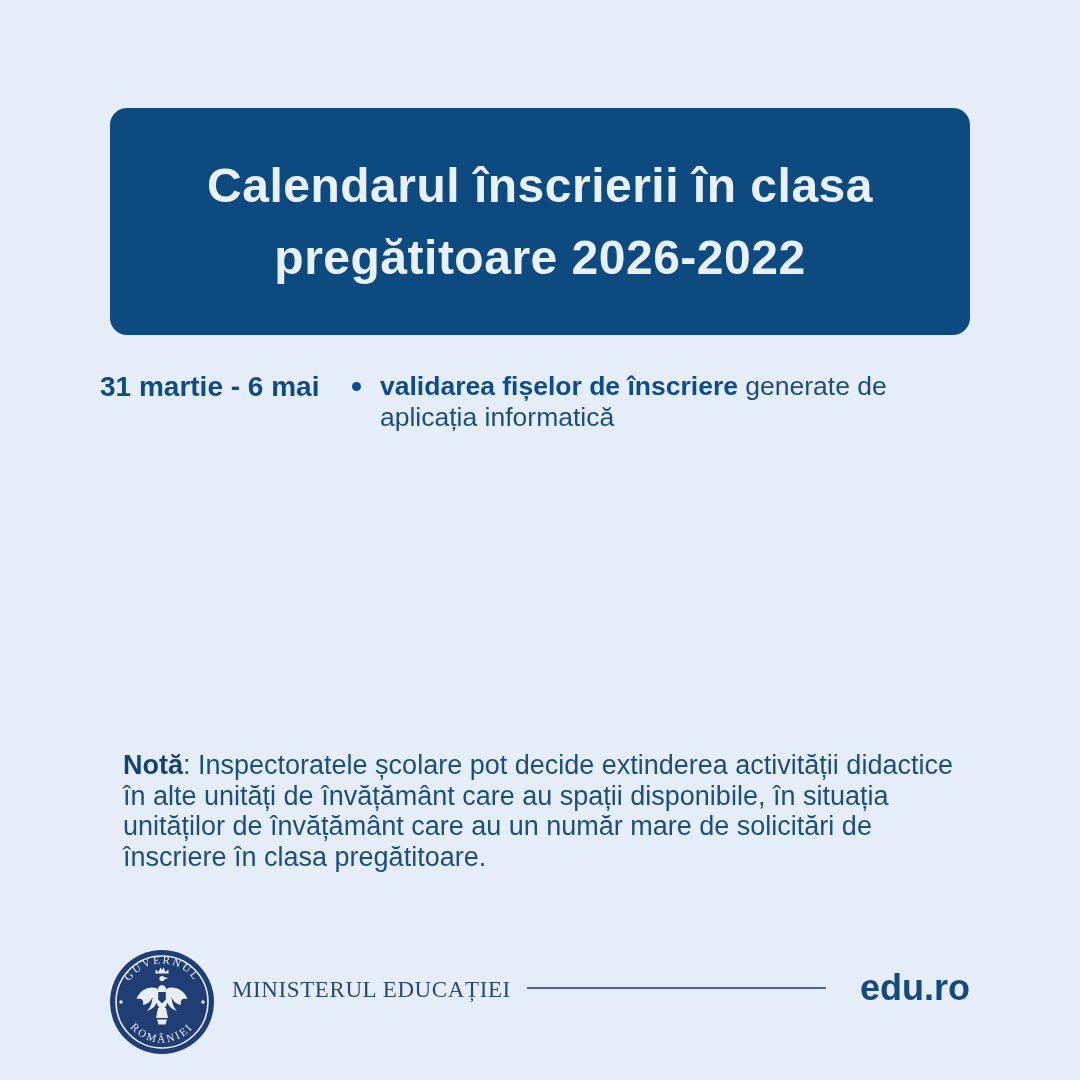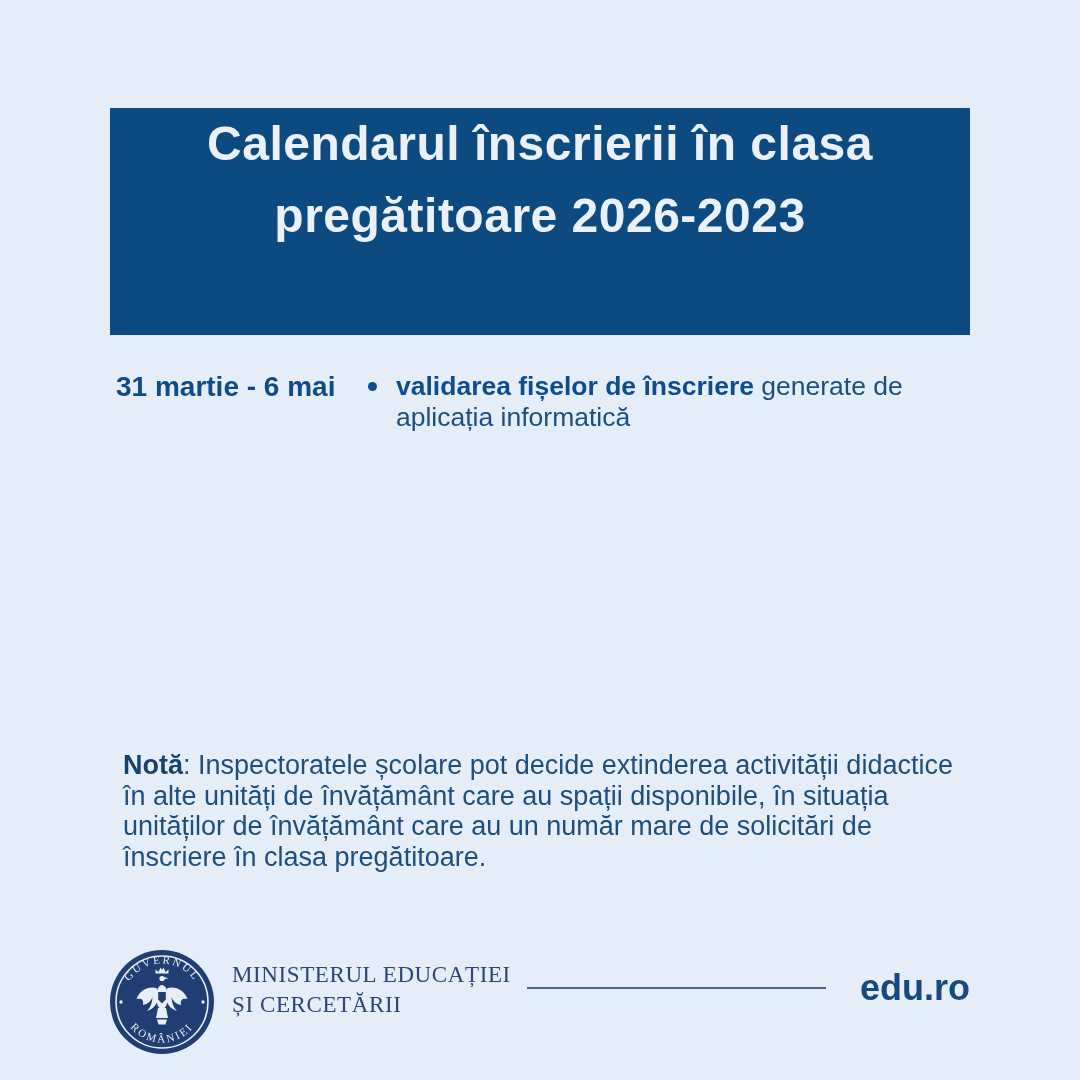--- a/index.html
+++ b/index.html
@@ -9,31 +9,31 @@
     font-family:"Liberation Sans", sans-serif;
     position:relative;
     overflow:hidden;
   }
   .canvas{position:absolute;inset:0;}
 
   
   .header-banner{
     position:absolute;left:110px;top:108px;width:860px;height:227px;
     background:#0c4a80;
-    display:flex;flex-direction:column;justify-content:flex-start;align-items:center;
+    display:flex;flex-direction:column;justify-content:center;align-items:center;border-radius:17px;
   }
   .title-line{
     color:#eaf0f7;
     font-size:48px;font-weight:bold;line-height:72px;
     letter-spacing:.5px;text-align:center;white-space:nowrap;
   }
 
   
   .schedule{
-    position:absolute;left:116px;top:371px;width:860px;
+    position:absolute;left:100px;top:371px;width:860px;
     display:flex;align-items:flex-start;
   }
   .date-range{
     width:252px;flex:none;
     color:#0f4c86;font-size:28px;font-weight:bold;line-height:31px;
   }
   .bullet-list{flex:1;}
   .bullet-item{display:flex;margin-bottom:26px;}
   .bullet-item:last-child{margin-bottom:0;}
   .bullet-dot{
@@ -79,21 +79,21 @@
     font-size:11px;letter-spacing:2.2px;fill:#e9eef6;
   }
 </style>
 </head>
 <body>
 
 <div class="canvas">
 
   <div class="header-banner">
     <div class="title-line">Calendarul înscrierii în clasa</div>
-    <div class="title-line">pregătitoare 2026-2023</div>
+    <div class="title-line">pregătitoare 2026-2022</div>
   </div>
 
   <div class="schedule">
     <div class="date-range">31 martie - 6 mai</div>
     <div class="bullet-list">
 
 
 
       <div class="bullet-item">
         <span class="bullet-dot"></span>
@@ -126,21 +126,20 @@
         <path d="M46.5,38 C38,36 30,40 26.5,49 C31,48 34,49 33,55 C38,54 41,51 42.5,47 C42,54 40,58 37,61 C44,59 48,53 49,45 Z"></path>
         <path d="M57.5,38 C66,36 74,40 77.5,49 C73,48 70,49 71,55 C66,54 63,51 61.5,47 C62,54 64,58 67,61 C60,59 56,53 55,45 Z"></path>
         <path d="M48,58 l8,0 2,10 -12,0 z"></path>
         <path d="M47,69.5 l10,0 -1.5,5 -7,0 z"></path>
         <path d="M48.2,42 h7.6 v7.5 l-3.8,4 -3.8,-4 z" fill="#203e73"></path>
       </g>
     </svg>
 
     <div class="ministry">
       <div>MINISTERUL EDUCAȚIEI</div>
-      <div>ȘI CERCETĂRII</div>
     </div>
 
     <div class="footer-rule"></div>
 
     <div class="website">edu.ro</div>
   </div>
 
 </div>
 
 </body></html>

